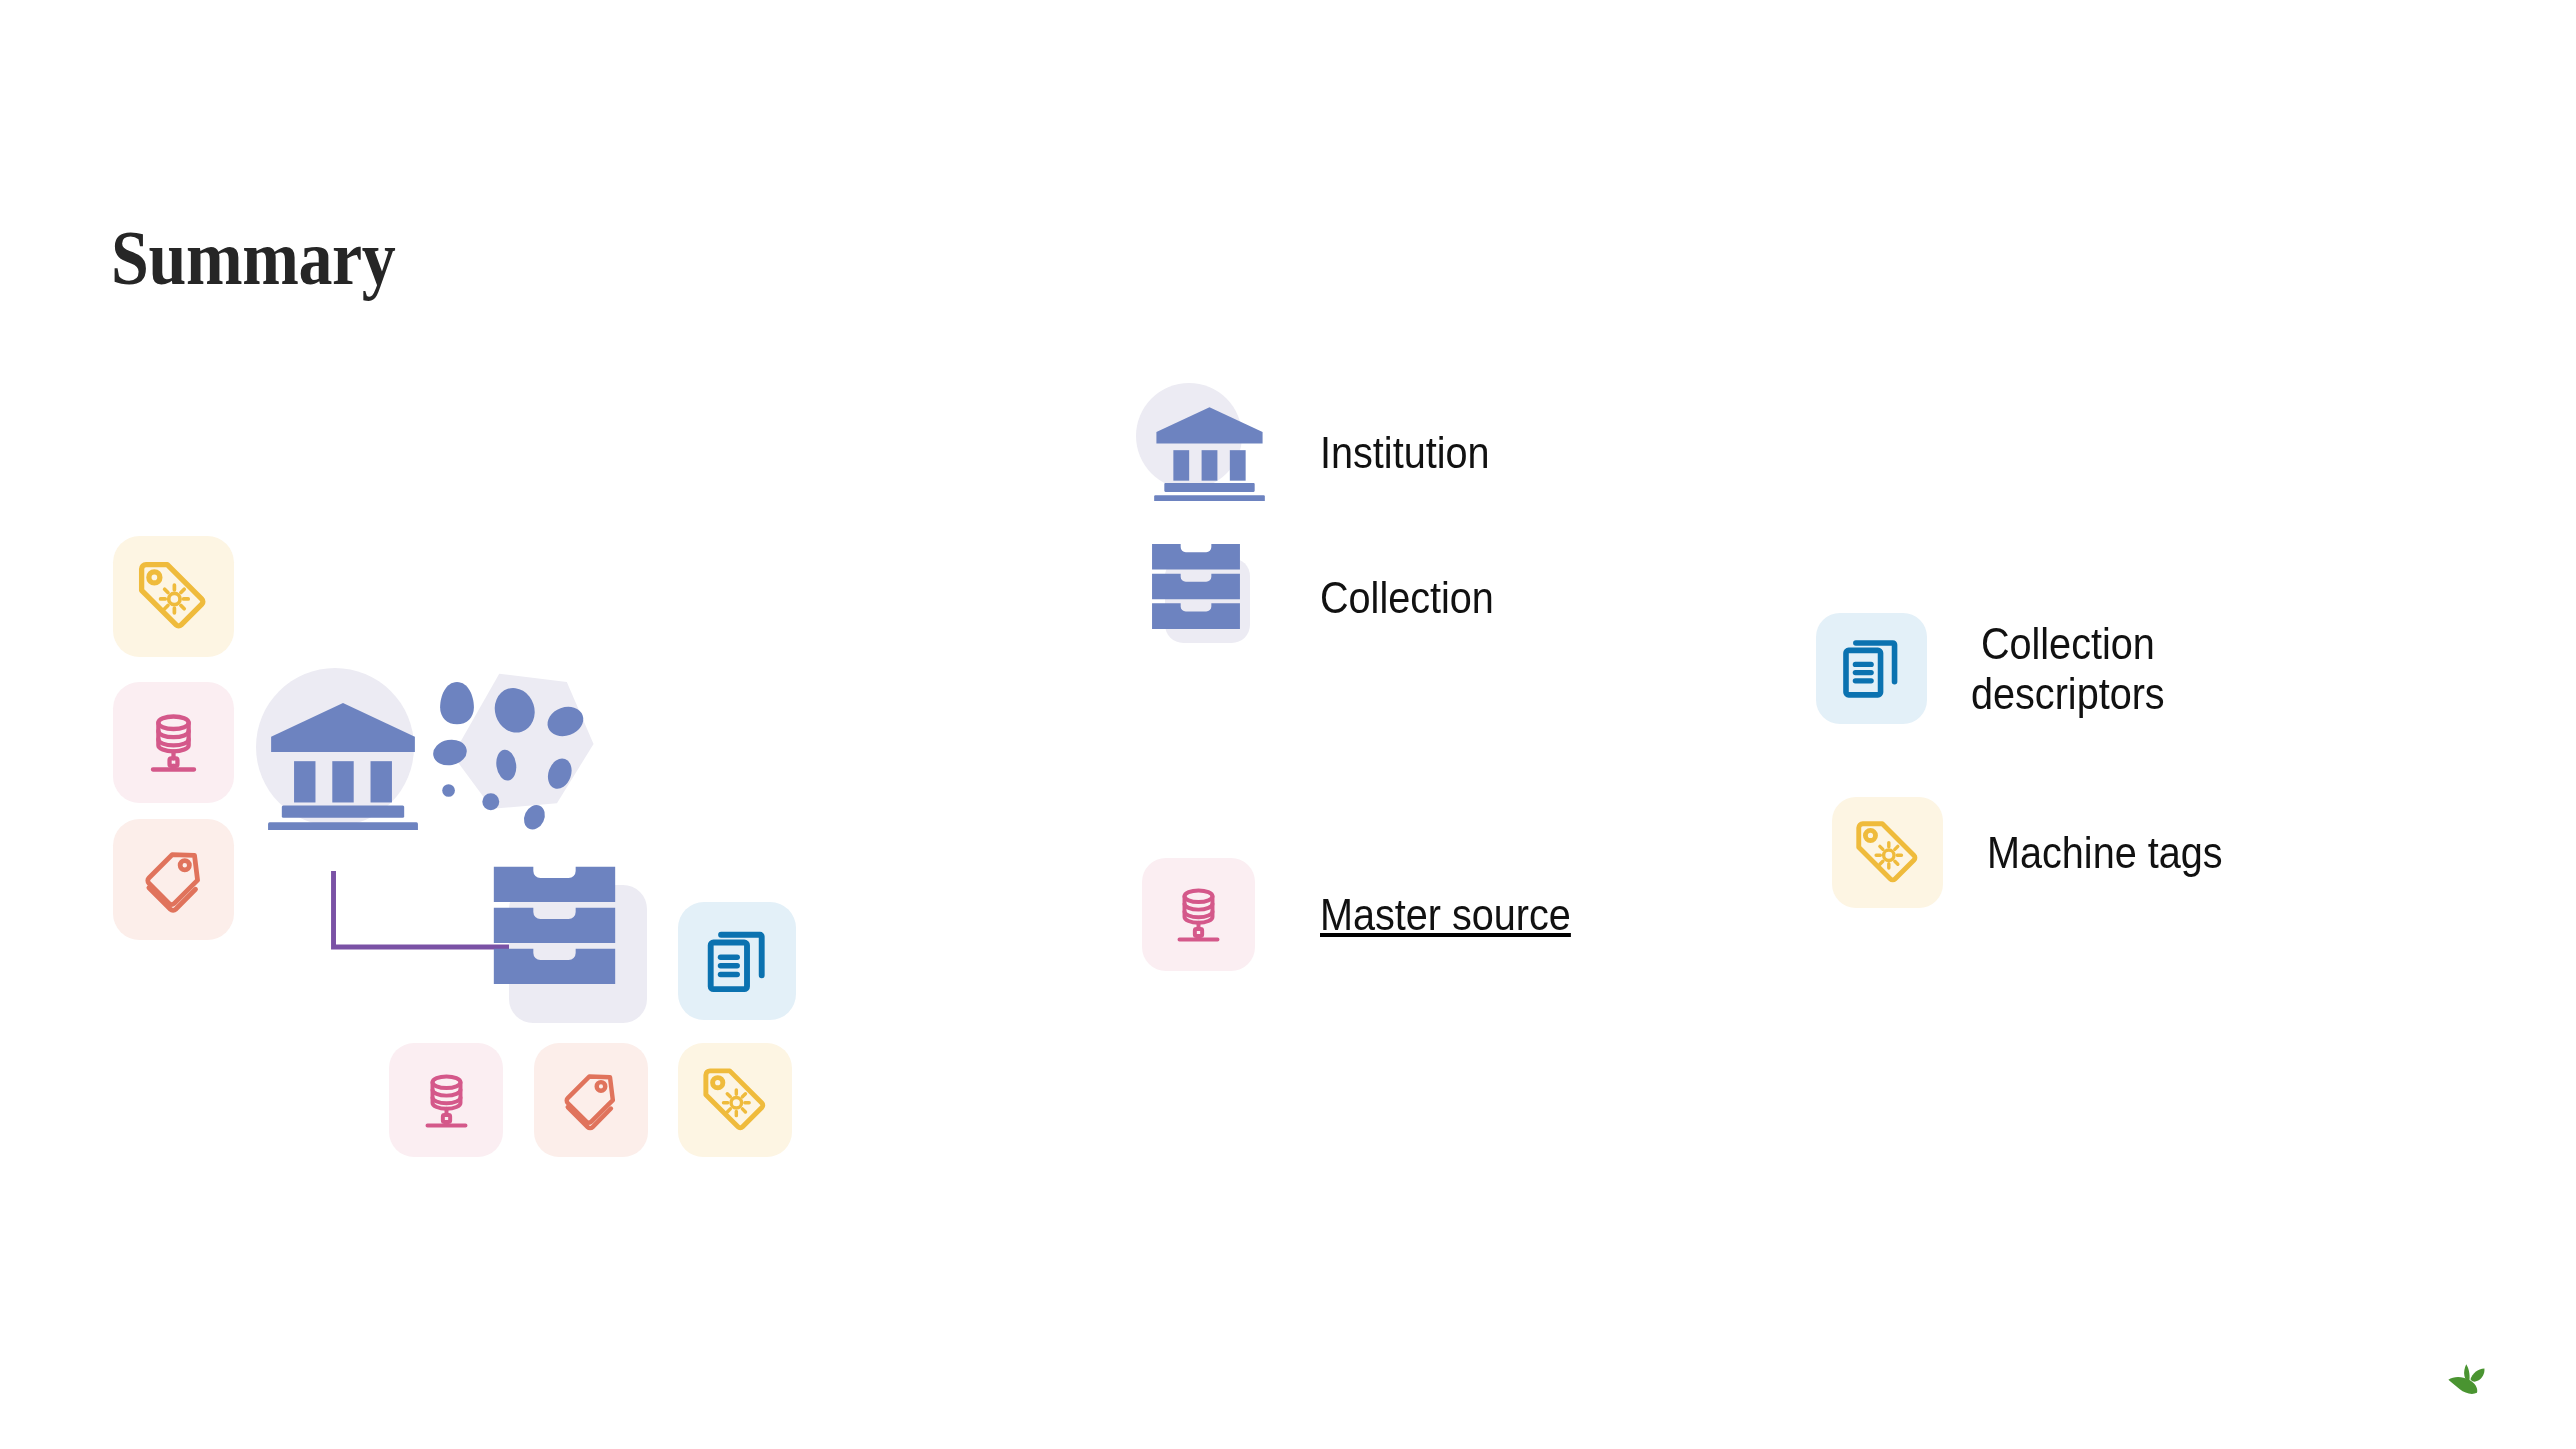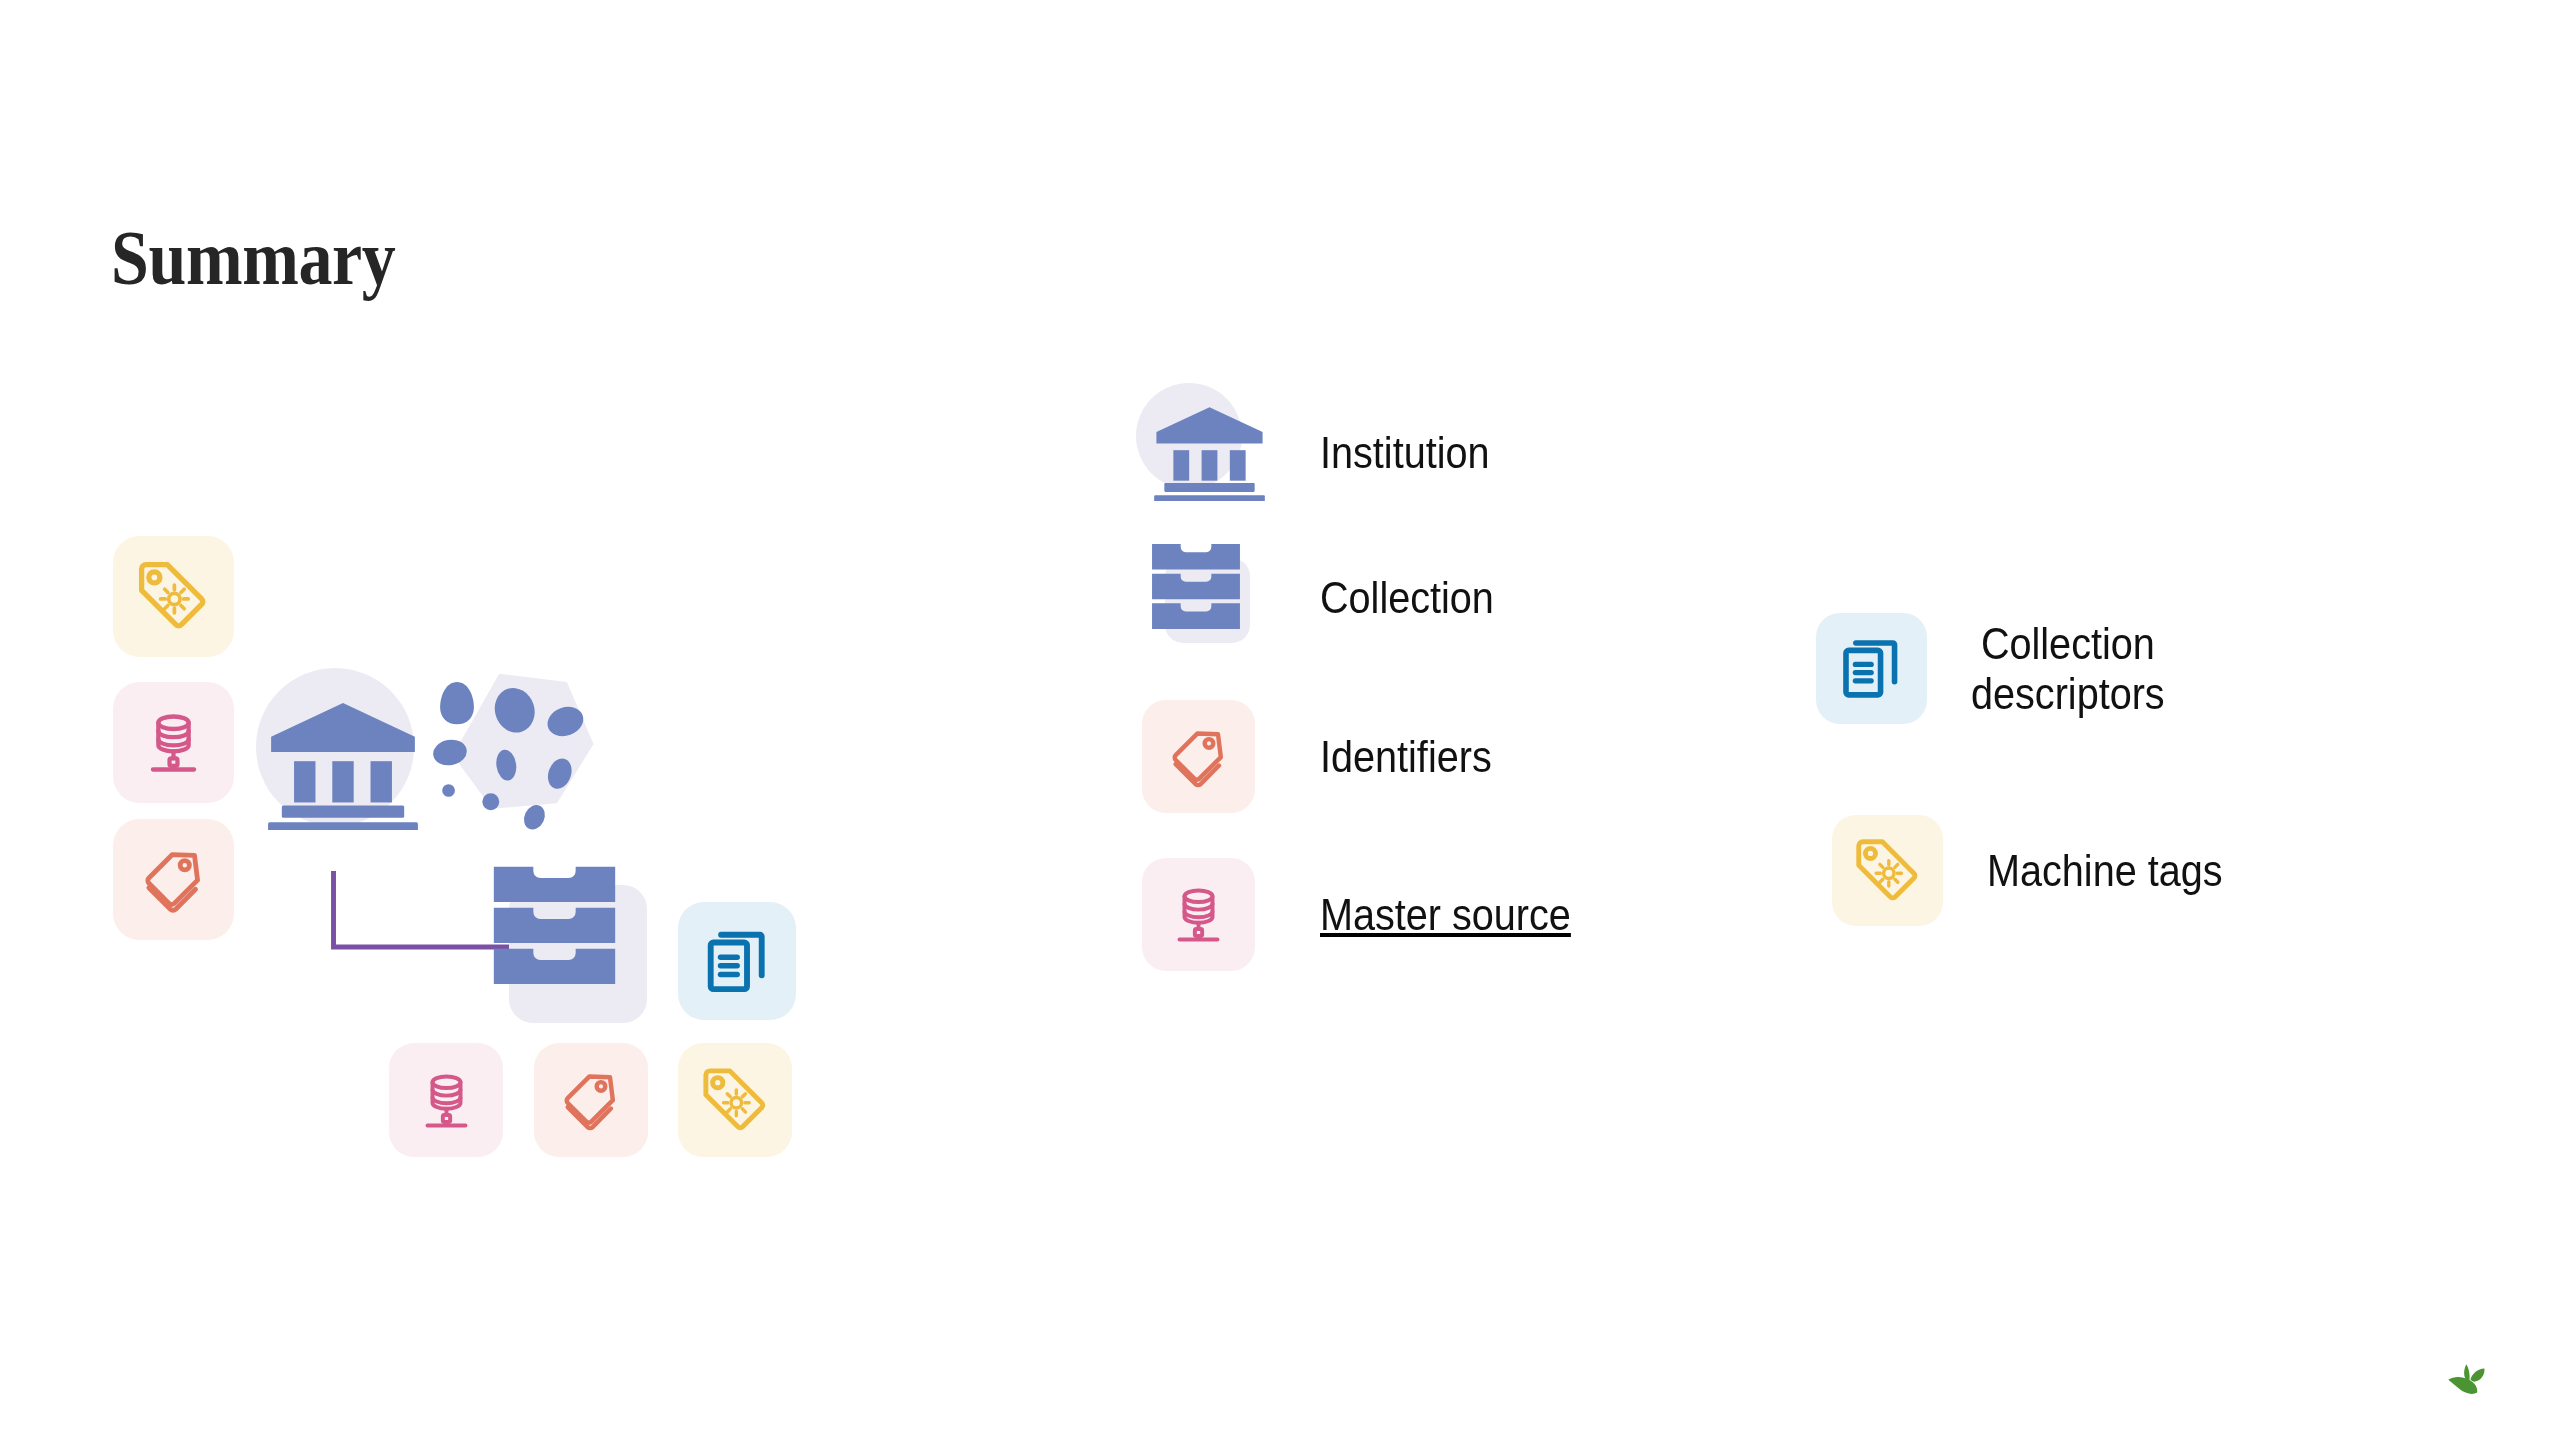--- a/index.html
+++ b/index.html
@@ -269,32 +269,20 @@
           <g fill="#6d83c0">
             <path d="M2 2 h86 v25 h-86 Z M30 2 h30 v3 a5 5 0 0 1 -5 5 h-20 a5 5 0 0 1 -5 -5 Z" fill-rule="evenodd"></path>
             <path d="M2 31 h86 v25 h-86 Z M30 31 h30 v3 a5 5 0 0 1 -5 5 h-20 a5 5 0 0 1 -5 -5 Z" fill-rule="evenodd"></path>
             <path d="M2 60 h86 v25 h-86 Z M30 60 h30 v3 a5 5 0 0 1 -5 5 h-20 a5 5 0 0 1 -5 -5 Z" fill-rule="evenodd"></path>
           </g>
         </svg>
       </span>
       <span class="legend-label" style="margin-left:44px;">Collection</span>
     </div>
 
-    <div class="legend-row" style="left:0px; top:328px;">
-      <span class="legend-icon chip chip-salmon" style="position:relative; width:113px; height:113px; border-radius:24px;">
-        <svg width="76" height="76" viewBox="0 0 48 48">
-          <g fill="none" stroke="#e0735c" stroke-width="2.8" stroke-linejoin="round" stroke-linecap="round">
-            <path d="M36 9.6 L22.9 9.2 L9.3 22.8 a2.2 2.2 0 0 0 0 3.1 L21.1 37.7 a2.2 2.2 0 0 0 3.1 0 L37.8 24.1 Z"></path>
-            <circle cx="30.3" cy="15.4" r="2.7"></circle>
-            <path d="M9.3 28.5 L21.9 41.1 a2.2 2.2 0 0 0 3.1 0 L36.6 29.4"></path>
-          </g>
-        </svg>
-      </span>
-      <span class="legend-label" style="margin-left:65px;">Identifiers</span>
-    </div>
 
     <div class="legend-row" style="left:0px; top:486px;text-decoration:underline;">
       <span class="legend-icon chip chip-pink" style="position:relative; width:113px; height:113px; border-radius:24px;">
         <svg width="73" height="73" viewBox="0 0 48 48">
           <g fill="none" stroke="#d4588a" stroke-width="2.6" stroke-linecap="round" stroke-linejoin="round">
             <ellipse cx="24" cy="12" rx="9.2" ry="3.8"></ellipse>
             <path d="M14.8 12 v13.6 c0 2.1 4.1 3.8 9.2 3.8 s9.2-1.7 9.2-3.8 V12"></path>
             <path d="M14.8 17 c0 2.1 4.1 3.8 9.2 3.8 s9.2-1.7 9.2-3.8"></path>
             <path d="M14.8 22 c0 2.1 4.1 3.8 9.2 3.8 s9.2-1.7 9.2-3.8"></path>
             <path d="M24 29.4 v4.2"></path>
@@ -321,21 +309,21 @@
               <path d="M14.2 26.5 h9.6"></path>
               <path d="M14.2 31.5 h9.6"></path>
             </g>
           </g>
         </svg>
       </span>
       <span class="legend-label" style="margin-left:44px;">Collection
 descriptors</span>
     </div>
 
-    <div class="legend-row" style="left:51px; top:358px;padding-left:16px;">
+    <div class="legend-row" style="left:51px; top:340px;padding-left:16px;">
       <span class="legend-icon chip chip-yellow" style="position:relative; width:111px; height:111px; border-radius:24px;">
         <svg width="78" height="78" viewBox="0 0 48 48">
           <g fill="none" stroke="#efbb3c" stroke-width="3" stroke-linejoin="round" stroke-linecap="round">
             <path d="M6 20.5 V8.5 A2.5 2.5 0 0 1 8.5 6 H20.5 L40 25.5 a2 2 0 0 1 0 2.8 L28.3 40 a2 2 0 0 1 -2.8 0 Z"></path>
             <circle cx="13.2" cy="13.2" r="3.1"></circle>
             <g stroke-width="2.1">
               <circle cx="24.5" cy="25.4" r="3.2"></circle>
               <path d="M24.5 17.6 v2.6 M24.5 30.6 v2.6 M16.7 25.4 h2.6 M29.7 25.4 h2.6
                        M19 19.9 l1.85 1.85 M28.2 29.1 l1.85 1.85 M30.05 19.9 l-1.85 1.85 M20.85 29.1 l-1.85 1.85"></path>
             </g>

